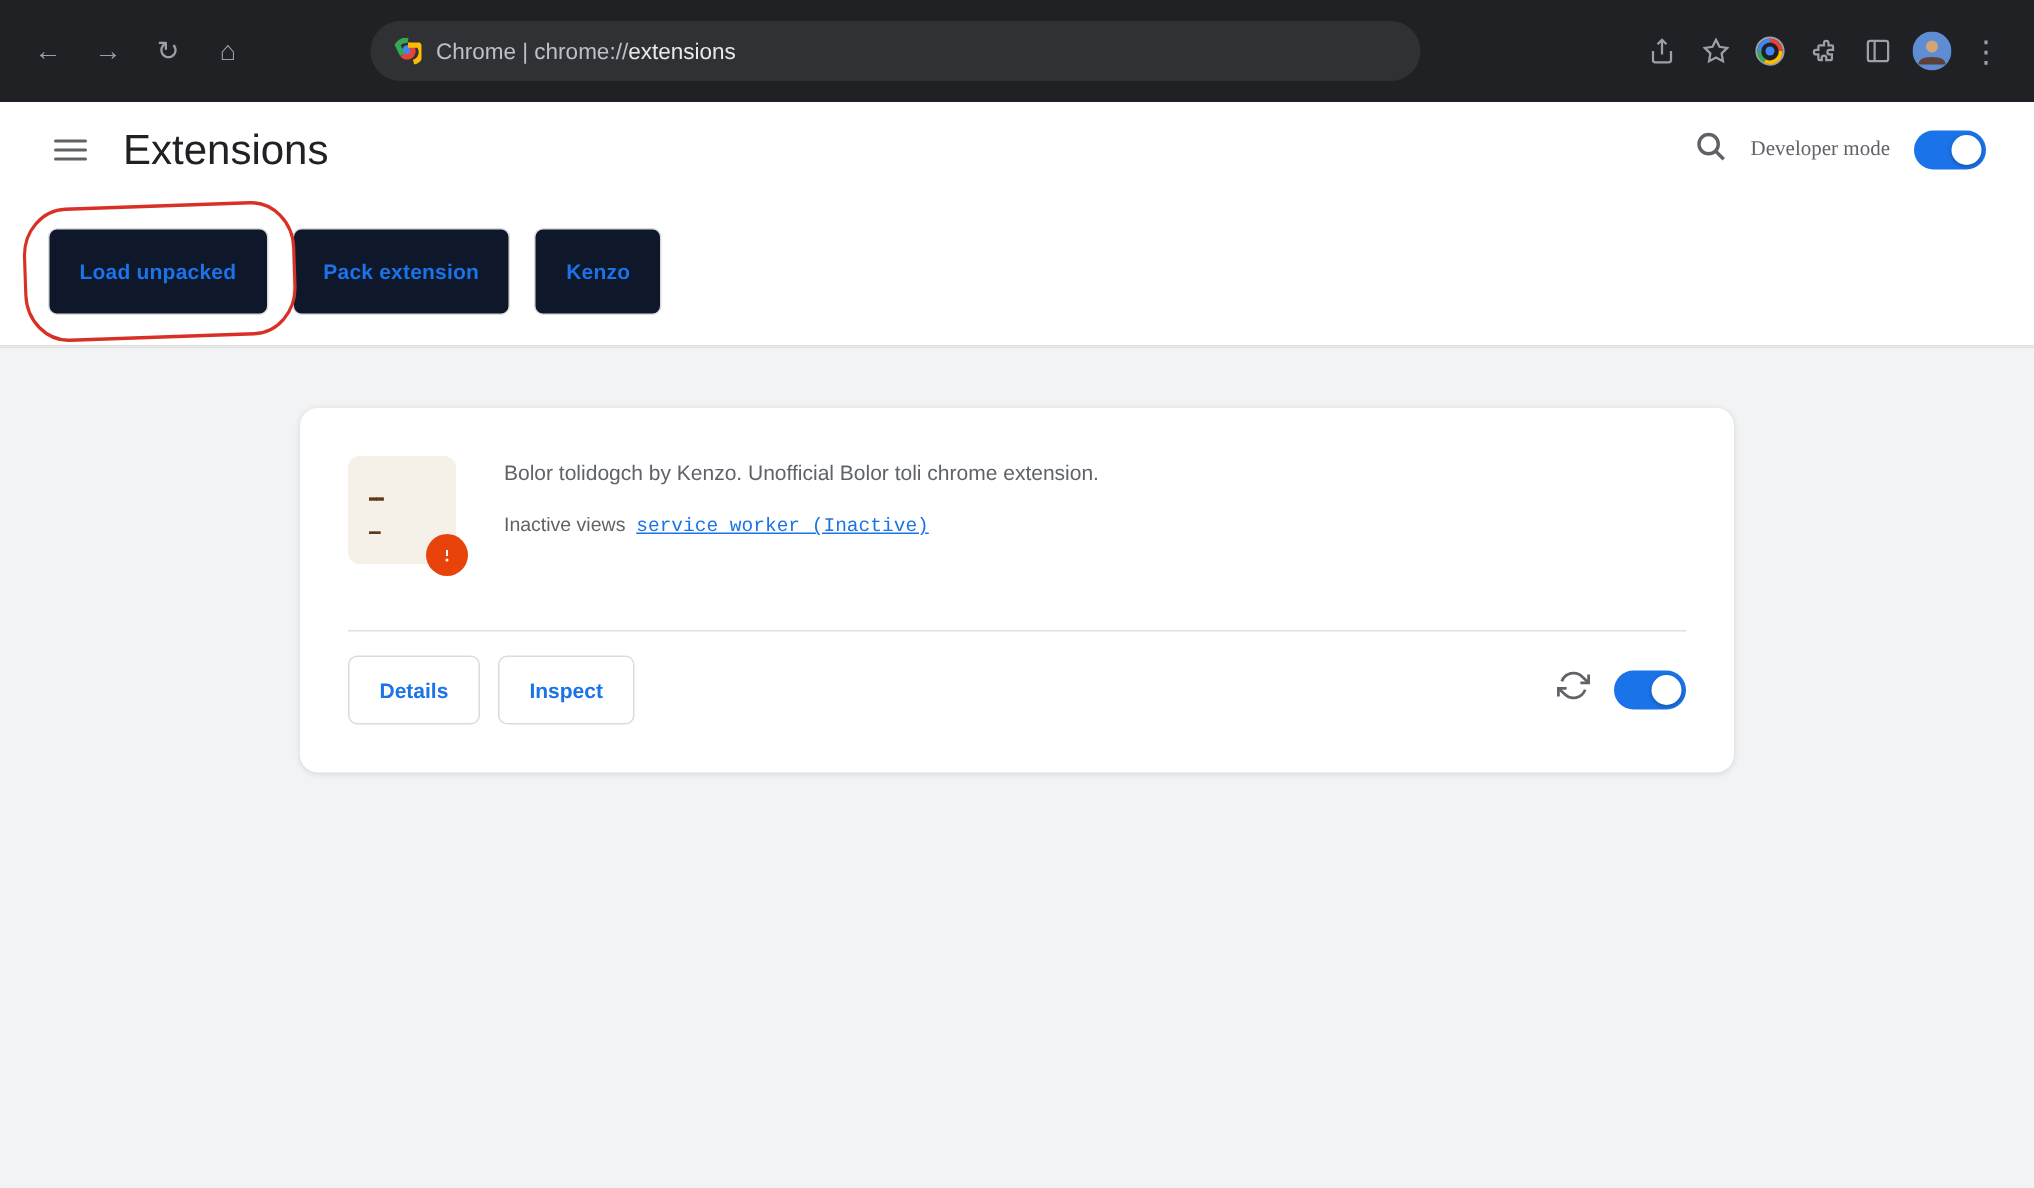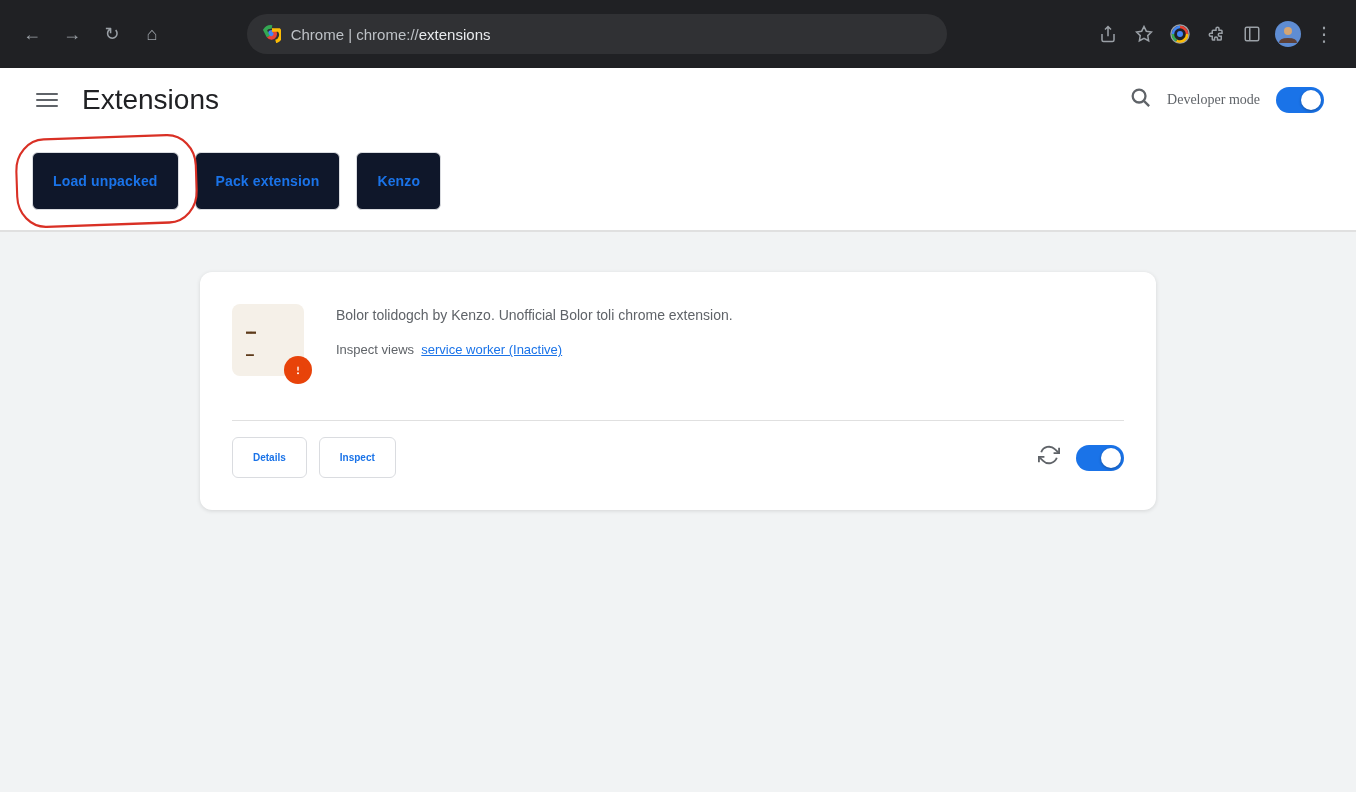--- a/index.html
+++ b/index.html
@@ -260,20 +260,21 @@
     }
     .ext-meta {
       font-size: 13px;
       color: #5f6368;
       line-height: 1.8;
     }
     .ext-meta a {
       color: #1a73e8;
       text-decoration: underline;
       cursor: pointer;
+      font-family: Liberation Mono, monospace;
     }
     .divider {
       height: 1px;
       background: #e0e0e0;
       margin: 16px 0;
     }
     .ext-card-bottom {
       display: flex;
       align-items: center;
       justify-content: space-between;
@@ -281,21 +282,21 @@
     .ext-actions {
       display: flex;
       gap: 12px;
     }
     .ext-action-btn {
       padding: 14px 20px;
       border: 1px solid #dadce0;
       border-radius: 6px;
       background: #fff;
       color: #1a73e8;
-      font-size: 10px;
+      font-size: 14px;
       font-weight: 600;
       cursor: pointer;
     }
     .ext-card-right {
       display: flex;
       align-items: center;
       gap: 16px;
     }
     .reload-btn {
       color: #5f6368;
@@ -445,21 +446,21 @@
               <circle cx="12" cy="12" r="10" fill="#e8430a"></circle>
               <rect x="11" y="7" width="2" height="6" fill="white"></rect>
               <circle cx="12" cy="17" r="1.5" fill="white"></circle>
             </svg>
           </div>
         </div>
         <div class="ext-info">
           <div class="ext-desc">Bolor tolidogch by Kenzo. Unofficial Bolor toli chrome extension.</div>
           <div class="ext-meta">
             <div>
-              <span>Inspect views</span>
+              <span>Inactive views</span>
               &nbsp;<a>service worker (Inactive)</a>
             </div>
           </div>
         </div>
       </div>
 
       <div class="divider"></div>
 
       <div class="ext-card-bottom">
         <div class="ext-actions">

